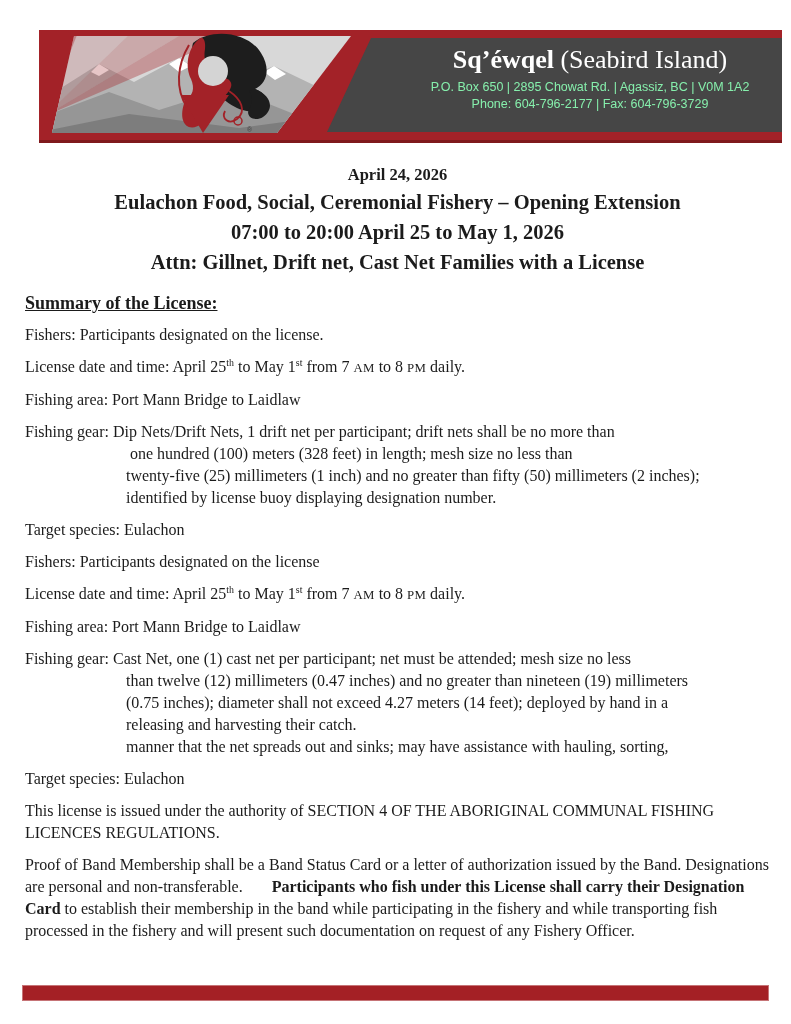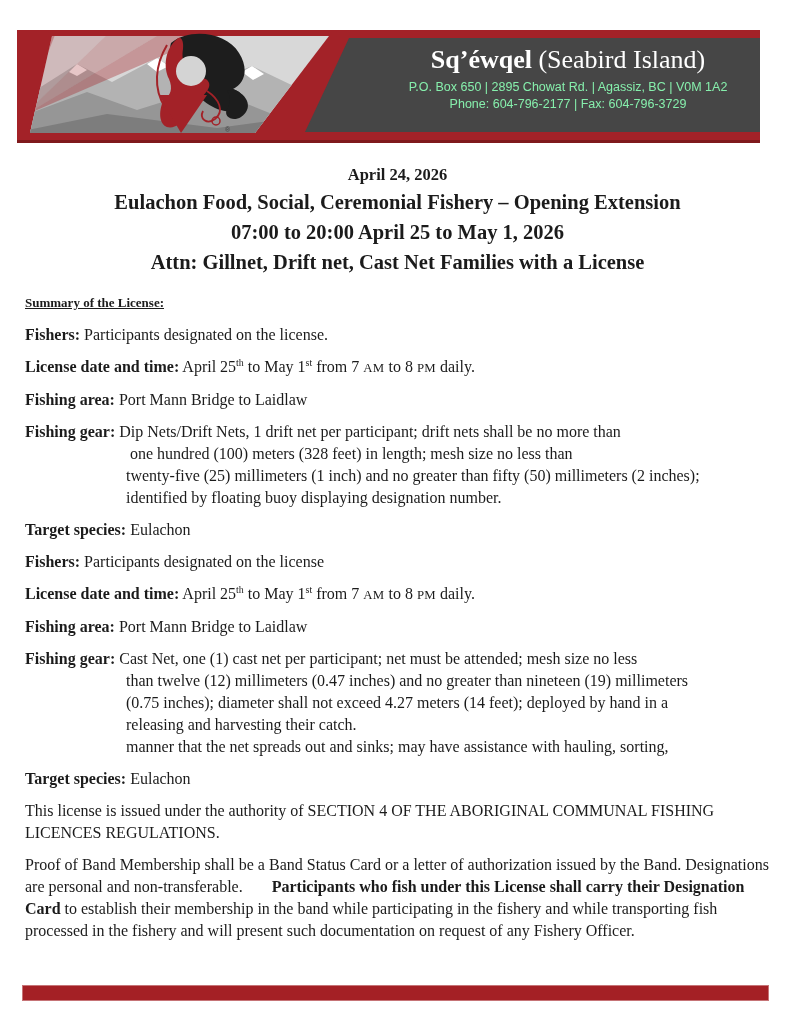--- a/index.html
+++ b/index.html
@@ -1,41 +1,41 @@
 <!DOCTYPE html>
 <html><head>
 <meta charset="utf-8">
 <style>
   html,body{margin:0;padding:0;background:#ffffff;}
   .page{position:relative;width:791px;height:1024px;background:#ffffff;overflow:hidden;
         font-family:"Liberation Serif",serif;color:#1b1b1b;}
 
   
-  .masthead{position:absolute;left:17px;top:30px;width:743px;height:110px;
+  .masthead{position:absolute;left:39px;top:30px;width:743px;height:110px;
             background:#a32228;border-bottom:3px solid #7f191c;}
   .photo{position:absolute;left:0;top:0;width:743px;height:110px;
          clip-path:polygon(35px 6px,312px 6px,238px 103px,13px 103px);}
   .photo svg{display:block;}
   .logo{position:absolute;left:92px;top:3px;width:156px;height:104px;}
   .panel-bg{position:absolute;left:0;top:0;width:743px;height:110px;
             clip-path:polygon(332px 8px,743px 8px,743px 102px,288px 102px);
             background:#464646;}
   .panel-text{position:absolute;left:378px;top:15px;width:346px;text-align:center;color:#ffffff;}
   .org{font-family:"Liberation Serif",serif;font-size:26px;line-height:30px;margin-bottom:4px;white-space:nowrap;}
   .org-bold{font-weight:bold;}
   .addr{font-family:"Liberation Sans",sans-serif;font-size:12.5px;line-height:17px;color:#86efac;white-space:nowrap;}
 
   
   .doc{position:absolute;left:25px;top:165px;width:745px;font-size:16px;line-height:22px;}
   .date-line{text-align:center;font-weight:bold;font-size:16.5px;line-height:20px;margin:0;}
   .title-line{text-align:center;font-weight:bold;font-size:20.5px;line-height:30px;margin:0;}
   .title-block{margin-top:2px;}
-  .summary-heading{font-weight:bold;font-size:13px;text-decoration:underline;margin:15px 0 4px;}
+  .summary-heading{font-weight:bold;font-size:18px;text-decoration:underline;margin:15px 0 4px;}
   .para{margin:10px 0 0;}
-  .lbl{font-weight:bold;}
+  .lbl{font-weight:normal;}
   .gear-block{margin:10px 0 0;}
   .gear-line{margin:0;}
   .gear-cont{padding-left:101px;white-space:pre-wrap;margin:0;}
   sup.ord{font-size:0.62em;vertical-align:super;line-height:0;}
   .sc{font-size:0.8em;letter-spacing:0.02em;}
   .band-bold{font-weight:bold;margin-left:25px;}
 
   
   .footer-bar{position:absolute;left:22px;top:985px;width:747px;height:16px;
               background:#a42025;border:1px solid rgba(255,255,255,0.38);box-sizing:border-box;}
@@ -104,21 +104,21 @@
     <p class="para"><span class="lbl">Fishers:</span><span> Participants designated on the license.</span></p>
 
     <p class="para"><span class="lbl">License date and time:</span><span> April 25</span><sup class="ord">th</sup><span> to May 1</span><sup class="ord">st</sup><span> from 7 </span><span class="sc">AM</span><span> to 8 </span><span class="sc">PM</span><span> daily.</span></p>
 
     <p class="para"><span class="lbl">Fishing area:</span><span> Port Mann Bridge to Laidlaw</span></p>
 
     <div class="gear-block">
       <p class="gear-line"><span class="lbl">Fishing gear:</span><span> Dip Nets/Drift Nets, 1 drift net per participant; drift nets shall be no more than</span></p>
       <p class="gear-cont"> one hundred (100) meters (328 feet) in length; mesh size no less than</p>
       <p class="gear-cont">twenty-five (25) millimeters (1 inch) and no greater than fifty (50) millimeters (2 inches);</p>
-      <p class="gear-cont">identified by floating buoy displaying designation number.</p>
+      <p class="gear-cont">identified by license buoy displaying designation number.</p>
     </div>
 
     <p class="para"><span class="lbl">Target species:</span><span> Eulachon</span></p>
 
     <p class="para"><span class="lbl">Fishers:</span><span> Participants designated on the license</span></p>
 
     <p class="para"><span class="lbl">License date and time:</span><span> April 25</span><sup class="ord">th</sup><span> to May 1</span><sup class="ord">st</sup><span> from 7 </span><span class="sc">AM</span><span> to 8 </span><span class="sc">PM</span><span> daily.</span></p>
 
     <p class="para"><span class="lbl">Fishing area:</span><span> Port Mann Bridge to Laidlaw</span></p>
 

